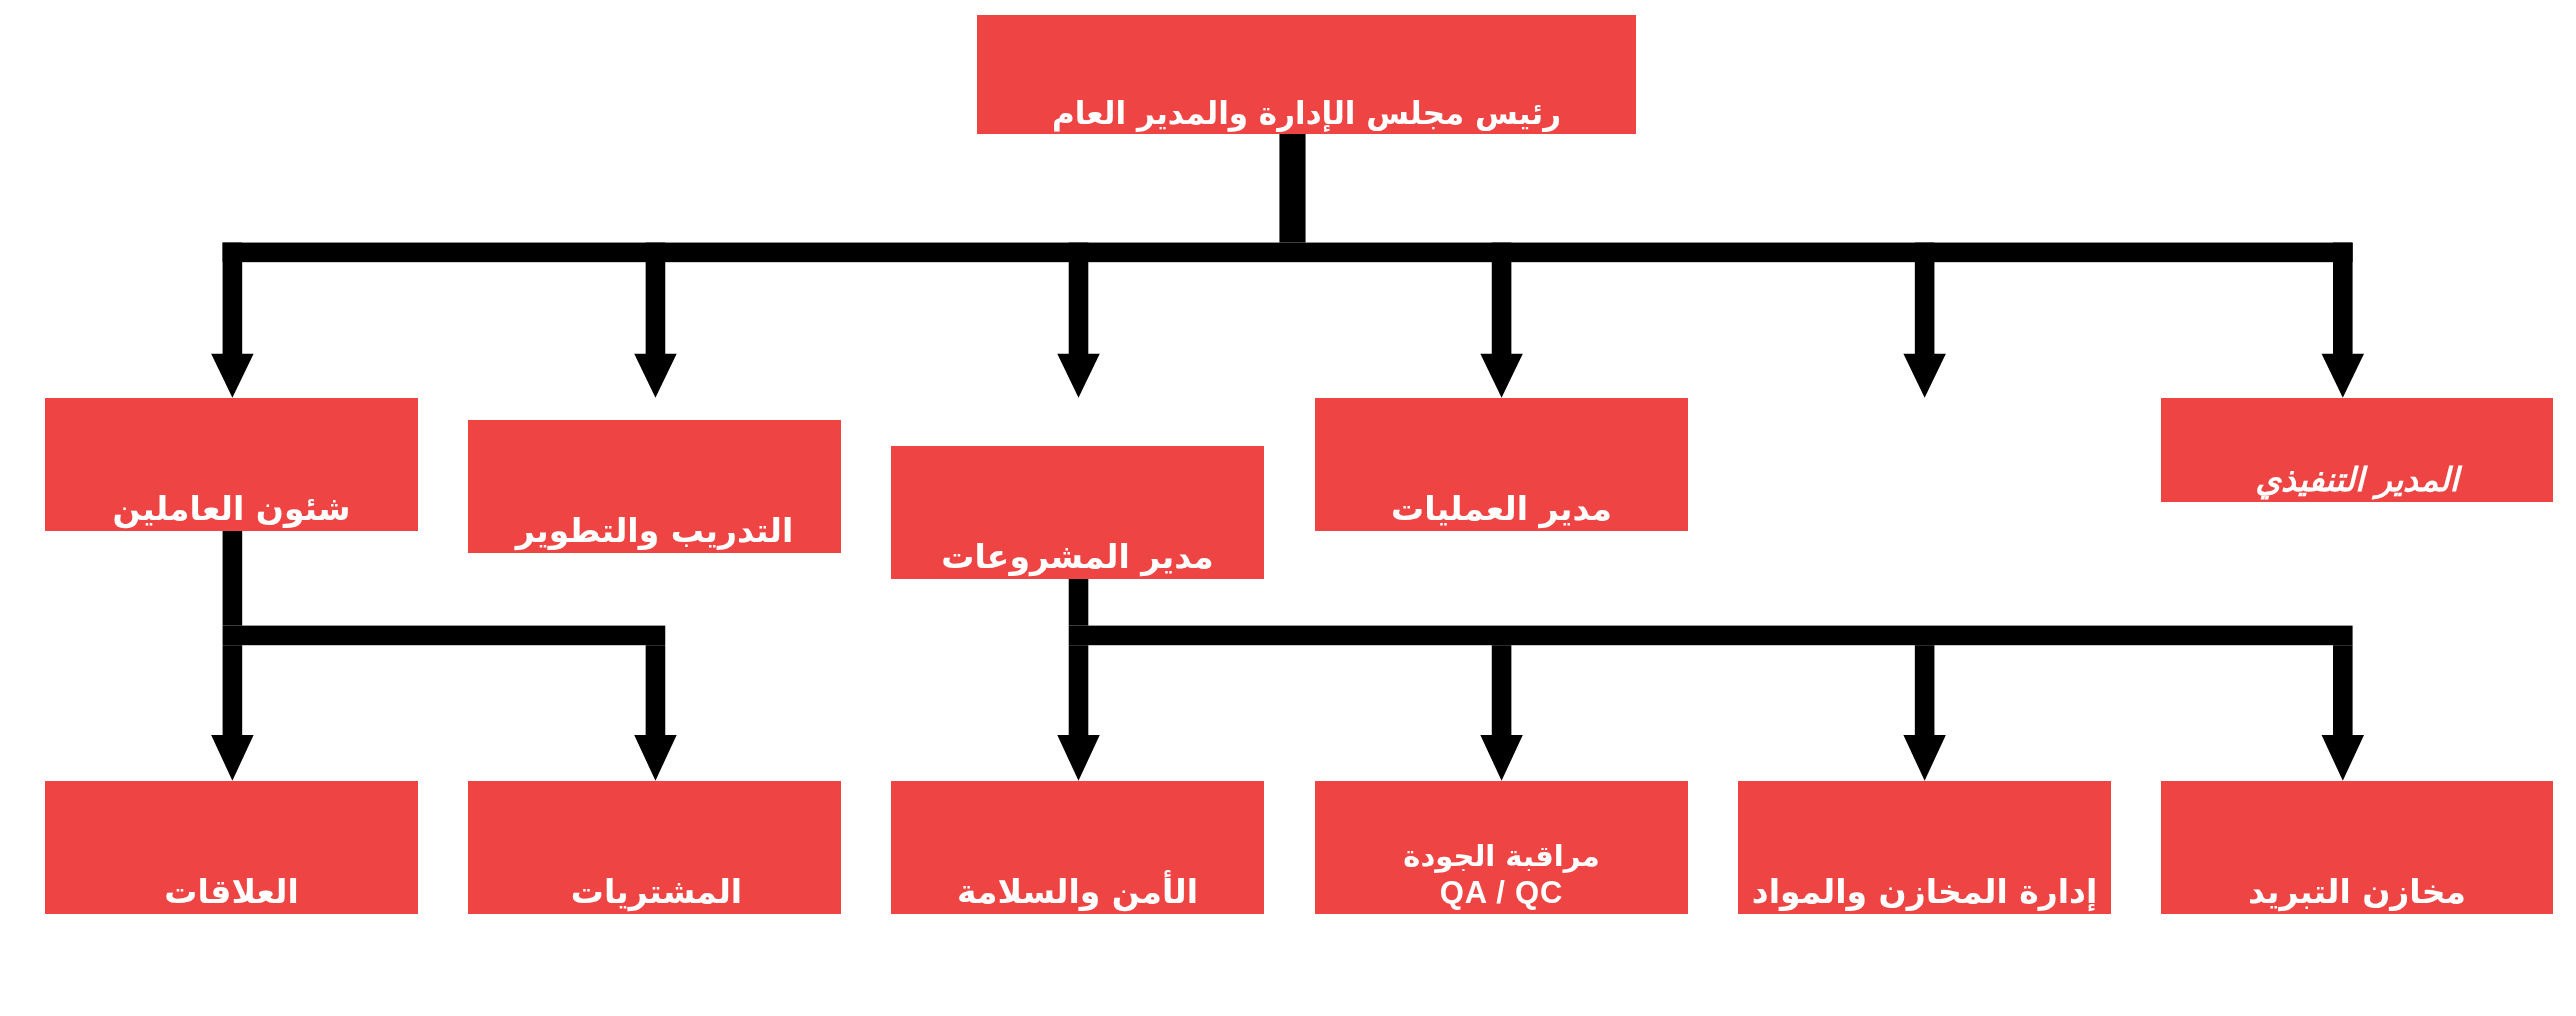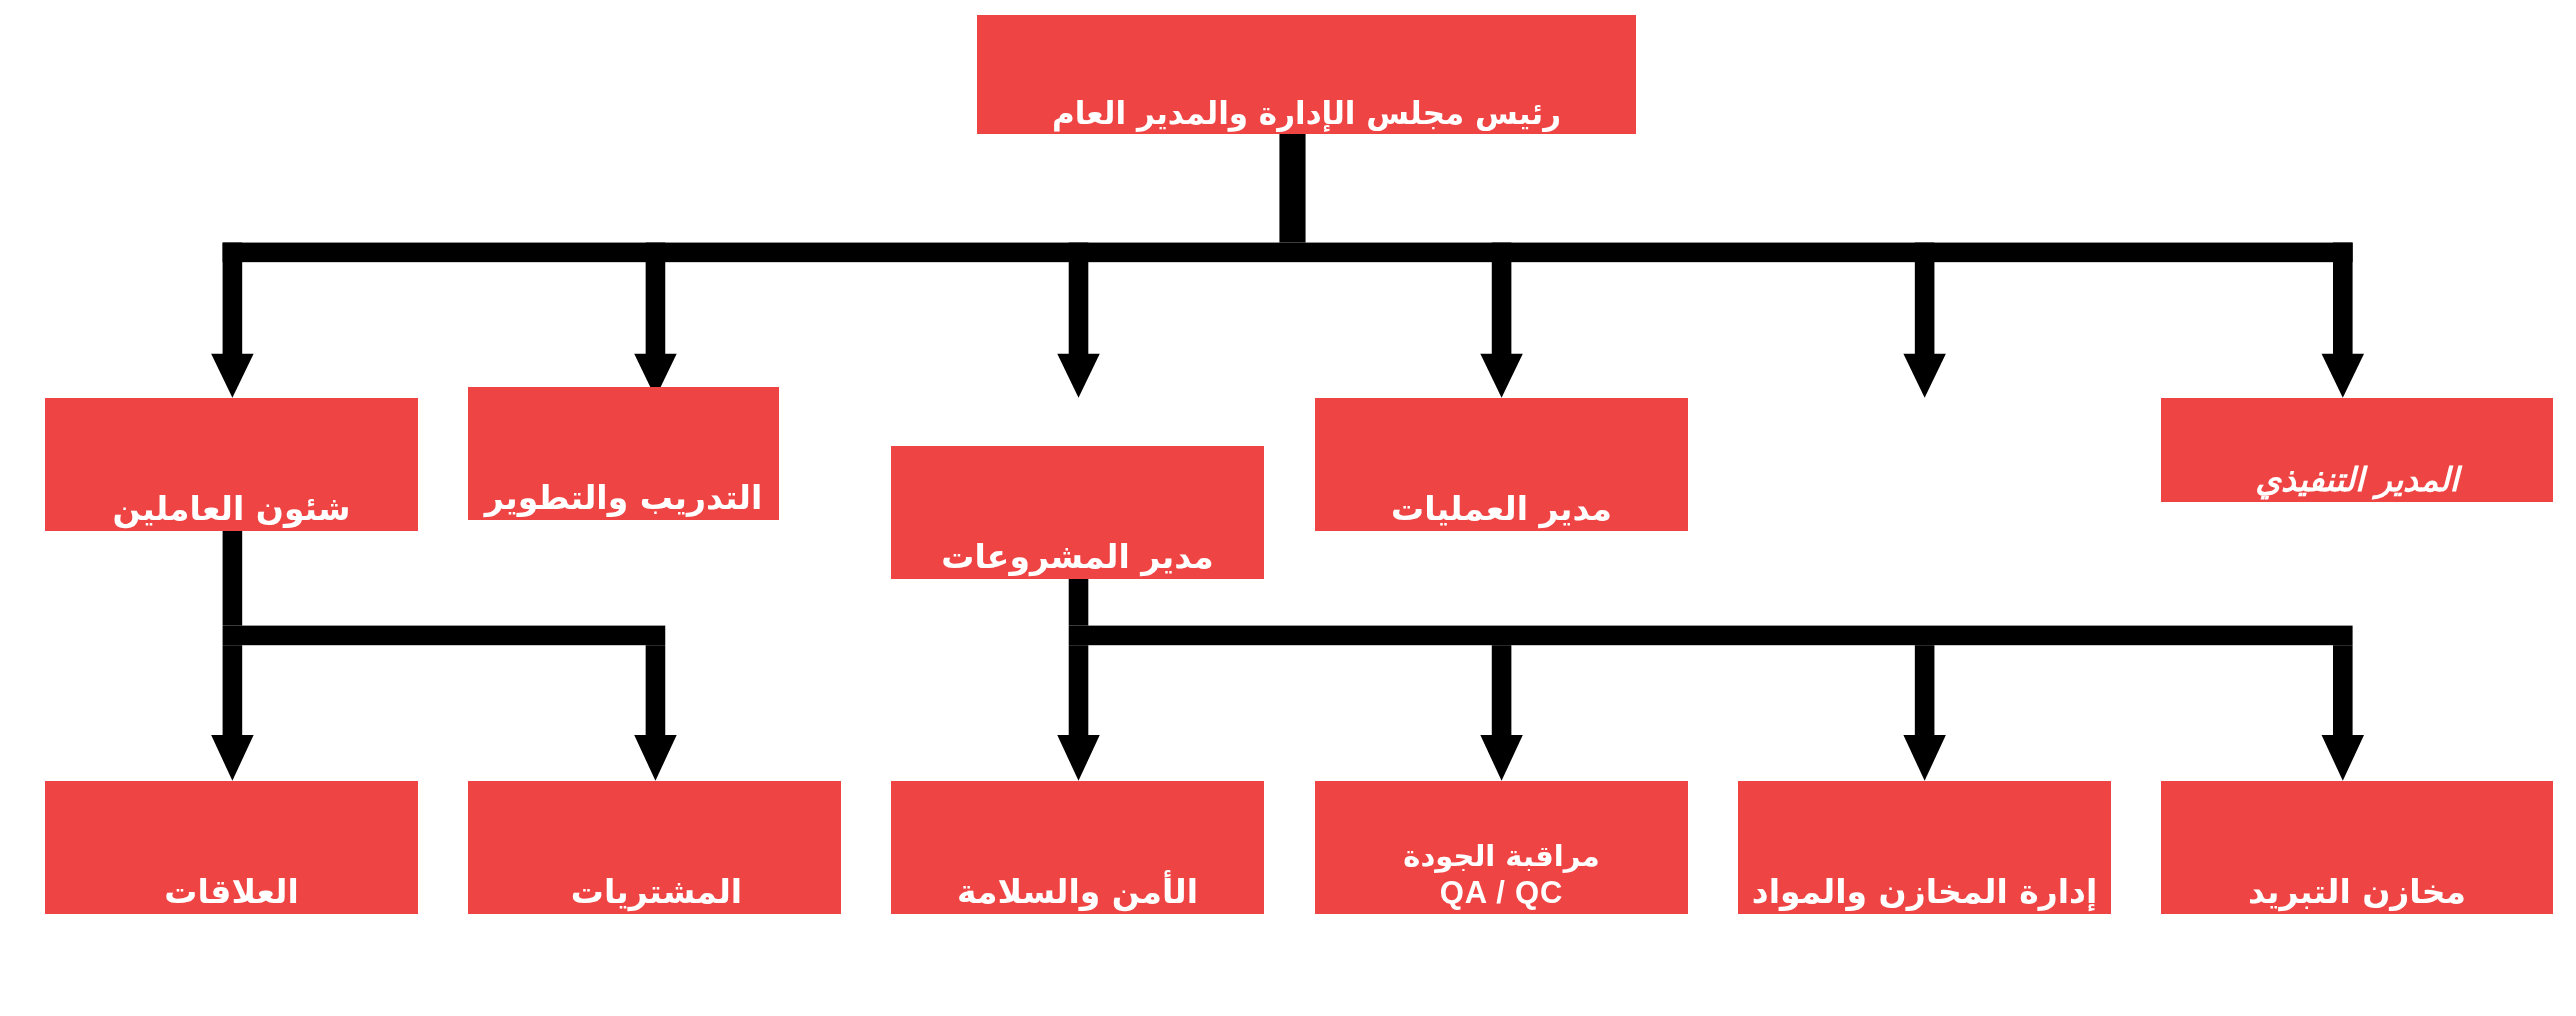--- a/index.html
+++ b/index.html
@@ -124,21 +124,21 @@
   </svg>
 
   <div class="node-box node-root" style="left:977px; top:14.7px; width:659px; height:119px;">
     <span class="node-label ar">رئيس مجلس الإدارة والمدير العام</span>
   </div>
 
   <div class="node-box" style="left:45px; top:398px; width:373px; height:133px;">
     <span class="node-label ar">شئون العاملين</span>
   </div>
 
-  <div class="node-box" style="left:468px; top:387px; width:311px; height:133px;">
+  <div class="node-box" style="left:468px; top:420px; width:373px; height:133px;">
     <span class="node-label ar">التدريب والتطوير</span>
   </div>
 
   <div class="node-box" style="left:891px; top:398px; width:373px; height:133px;margin-top:48px;">
     <span class="node-label ar">مدير المشروعات</span>
   </div>
 
   <div class="node-box" style="left:1315px; top:398px; width:373px; height:133px;">
     <span class="node-label ar">مدير العمليات</span>
   </div>

